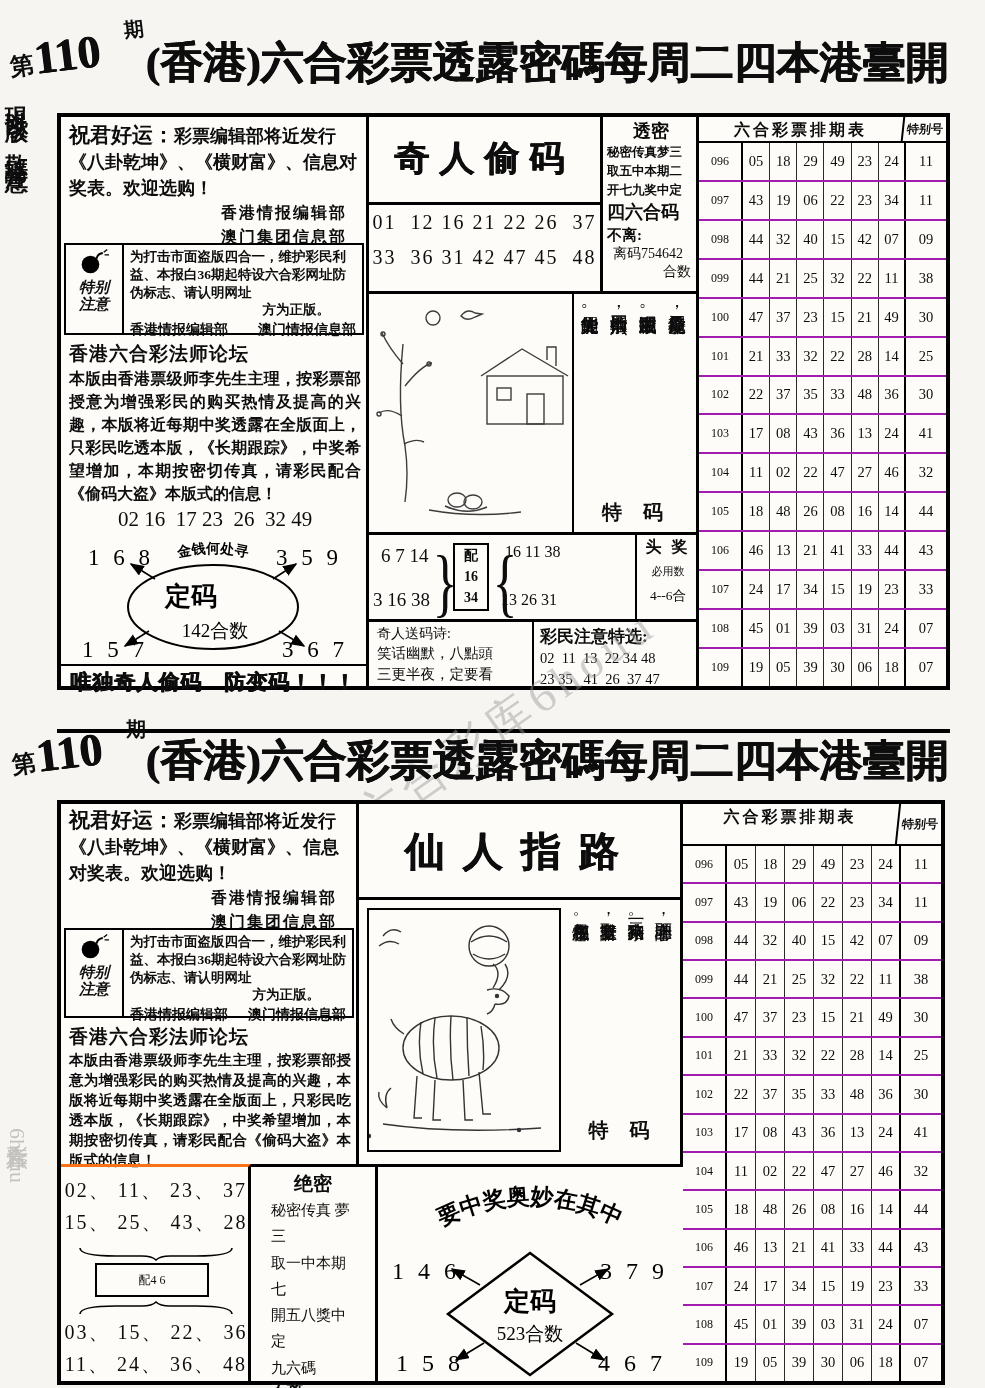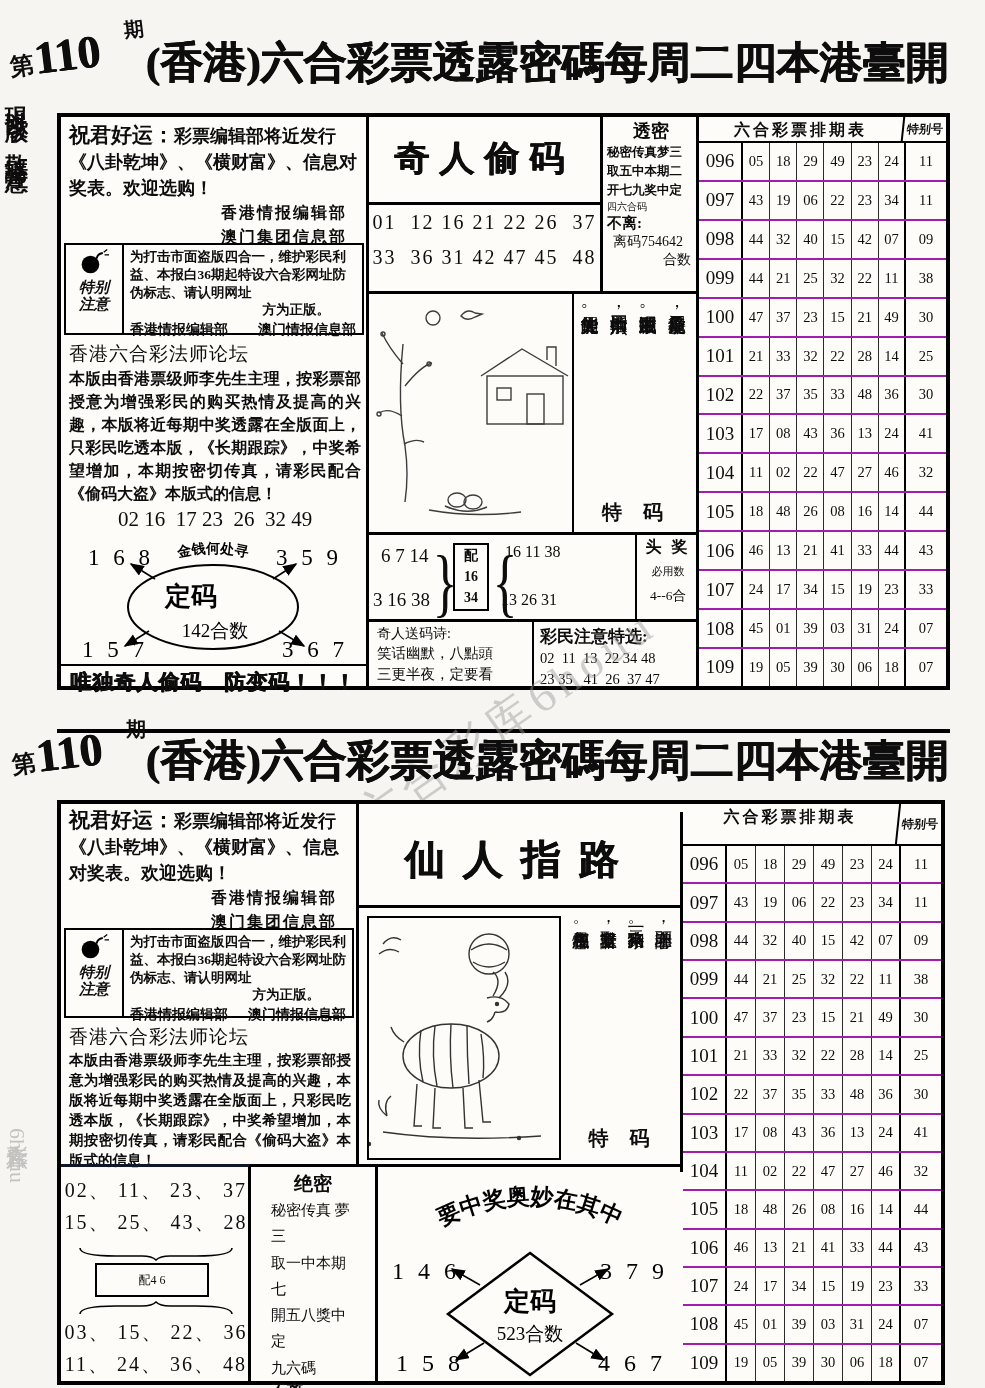--- a/index.html
+++ b/index.html
@@ -16,34 +16,34 @@
 
 .greet{font-size:18px;font-weight:bold;line-height:1.4}
 .greet .lead{font-size:21px}
 .greet .sig{display:block;text-align:right;padding-right:14px;font-size:16px;line-height:1.5;letter-spacing:2px}
 .notice{position:absolute;border:2.5px solid #000;display:flex}
 .notice .bcell{width:58px;border-right:2.5px solid #000;text-align:center;padding-top:2px}
 .notice .blab{font-size:15px;font-weight:bold;line-height:1.15;font-style:italic}
 .notice .ntext{flex:1;padding:3px 6px;font-size:13.5px;font-weight:bold;line-height:1.32}
 .notice .tail{text-align:right;padding-right:26px}
 .notice .sigrow{display:flex;justify-content:space-between;font-size:14px;padding-top:2px}
-.forum-t{font-size:19px;font-weight:normal;letter-spacing:1px}
+.forum-t{font-size:19px;font-weight:bold;letter-spacing:1px}
 .forum-b{font-size:16px;font-weight:bold;line-height:1.44;text-align:justify}
 .forum-b.sm{font-size:14.5px;line-height:1.38}
 
 .sched{position:absolute;display:flex;flex-direction:column}
 .sched .shead{display:flex;border-bottom:2.5px solid #000}
 .sched .sh-title{flex:1;text-align:center;font-size:16px;font-weight:bold;letter-spacing:3px;padding-top:3px}
 .sched .sh-sp{width:44px;border-left:2.5px solid #000;font-size:12px;font-weight:bold;
   display:flex;align-items:center;justify-content:center;transform:skewX(-6deg)}
 .sched .sbody{flex:1;display:flex;flex-direction:column}
 .srow{flex:1;display:grid;grid-template-columns:44px repeat(6,1fr) 40px}
 .srow + .srow{border-top:2px solid #a21caf}
 .srow span{display:flex;align-items:center;justify-content:center}
-.c-issue{font-size:19px;border-right:2px solid #000}
+.c-issue{font-size:12px;border-right:2px solid #000}
 .c-num{font-size:14.5px;border-right:1.5px solid #2a2a2a}
 .c-num:nth-child(7){border-right:2px solid #000}
 .c-sp{font-size:14.5px}
 
 .peibox{position:absolute;border:2px solid #000;text-align:center}
 .bigbrace{font-size:58px;font-weight:normal;transform:scaleY(1.3) scaleX(.9);transform-origin:top}
 .tema{font-size:20px;font-weight:bold;letter-spacing:8px;text-align:center}
 .wm{color:#9a9a9a;opacity:.45;pointer-events:none}
 </style>
 </head>
@@ -124,21 +124,21 @@
       <div class="abs" style="left:0;top:88px;width:234px;height:89px;border-right:3px solid #000;border-bottom:3px solid #000;padding-top:6px">
         <div class="numline pre">01  12 16 21 22 26  37</div>
         <div class="numline pre" style="margin-top:12px">33  36 31 42 47 45  48</div>
       </div>
 
       <div class="abs" style="left:234px;top:0;width:96px;height:177px;border-bottom:3px solid #000;padding:2px 4px">
         <div style="font-size:18px;font-weight:bold;text-align:center">透密</div>
         <div style="font-size:12.5px;font-weight:bold;line-height:1.5">秘密传真梦三</div>
         <div style="font-size:12.5px;font-weight:bold;line-height:1.5">取五中本期二</div>
         <div style="font-size:12.5px;font-weight:bold;line-height:1.5">开七九奖中定</div>
-        <div style="font-size:10px;font-weight:normal;line-height:1.5">四六合码</div>
+        <div style="font-size:18px;font-weight:bold;line-height:1.5">四六合码</div>
         <div style="font-size:15px;font-weight:bold">不离:</div>
         <div style="font-size:14px;padding-left:6px">离码754642</div>
         <div style="font-size:14px;text-align:right;padding-right:4px">合数</div>
       </div>
 
       <div class="abs" style="left:0;top:177px;width:205px;height:238px;border-right:2.5px solid #000">
         <svg width="203" height="236" viewBox="0 0 203 236" fill="none" stroke="#3c3c3c" stroke-width="1.4">
           <circle cx="64" cy="24" r="7"></circle>
           <path d="M92,22 q6,-8 14,-3 l7,1 -7,3 q-8,5 -14,-1 z"></path>
           <path d="M34,50 q-6,62 2,102 q4,28 0,56"></path>
@@ -387,21 +387,21 @@
             <span>澳门情报信息部</span>
           </div>
         </div>
       </div>
       <div class="abs" style="left:8px;top:220px;width:282px">
         <div class="forum-t">香港六合彩法师论坛</div>
         <div class="forum-b sm">本版由香港票级师李先生主理，按彩票部授意为增强彩民的购买热情及提高的兴趣，本版将近每期中奖透露在全版面上，只彩民吃透本版，《长期跟踪》，中奖希望增加，本期按密切传真，请彩民配合《偷码大盗》本版式的信息！</div>
       </div>
     </div>
 
-    <div class="abs" style="left:0;top:360px;width:190px;height:217px;border-top:3px solid #0f172a;border-right:3px solid #000">
+    <div class="abs" style="left:0;top:360px;width:190px;height:217px;border-top:3px solid #f97316;border-right:3px solid #000">
       <div class="numline" style="position:absolute;left:0;top:10px;width:190px">02、 11、 23、 37</div>
       <div class="numline" style="position:absolute;left:0;top:42px;width:190px">15、 25、 43、 28</div>
       <svg class="abs" style="left:15px;top:78px" width="160" height="16" viewBox="0 0 160 16">
         <path d="M4,3 Q4,11 40,11 L66,11 Q76,11 80,15 Q84,11 94,11 L120,11 Q156,11 156,3" fill="none" stroke="#000" stroke-width="1.6"></path>
       </svg>
       <div class="peibox" style="left:34px;top:96px;width:114px;height:34px;font-size:12px;font-weight:normal;line-height:30px">配4  6</div>
       <svg class="abs" style="left:15px;top:134px" width="160" height="16" viewBox="0 0 160 16">
         <path d="M4,13 Q4,5 40,5 L66,5 Q76,5 80,1 Q84,5 94,5 L120,5 Q156,5 156,13" fill="none" stroke="#000" stroke-width="1.6"></path>
       </svg>
       <div class="numline" style="position:absolute;left:0;top:152px;width:190px">03、 15、 22、 36</div>
@@ -435,21 +435,21 @@
         <text x="256" y="112" font-size="24" letter-spacing="4" text-anchor="middle">3 7 9</text>
         <text x="52" y="204" font-size="24" letter-spacing="4" text-anchor="middle">1 5 8</text>
         <text x="254" y="204" font-size="24" letter-spacing="4" text-anchor="middle">4 6 7</text>
         <line x1="102" y1="118" x2="74" y2="102" stroke="#000" stroke-width="1.6" marker-end="url(#ah2)"></line>
         <line x1="202" y1="118" x2="230" y2="102" stroke="#000" stroke-width="1.6" marker-end="url(#ah2)"></line>
         <line x1="106" y1="176" x2="78" y2="193" stroke="#000" stroke-width="1.6" marker-end="url(#ah2)"></line>
         <line x1="198" y1="176" x2="226" y2="193" stroke="#000" stroke-width="1.6" marker-end="url(#ah2)"></line>
       </svg>
     </div>
 
-    <div class="abs" style="left:298px;top:8px;width:324px;height:360px;border-right:3px solid #000">
+    <div class="abs" style="left:298px;top:0;width:324px;height:360px;border-right:3px solid #000">
       <div class="abs heavy" style="left:0;top:0;width:324px;height:96px;border-bottom:3px solid #000;font-size:40px;letter-spacing:18px;text-align:center;padding-top:20px">仙人指路</div>
       <div class="abs" style="left:8px;top:104px;width:194px;height:244px;border:2.5px solid #000">
         <svg width="189" height="239" viewBox="0 0 189 239" fill="none" stroke="#333" stroke-width="1.4">
           <path d="M14,26 q8,-10 18,-4 M10,36 q10,-8 20,-2"></path>
           <circle cx="120" cy="36" r="20"></circle>
           <path d="M102,32 q18,-12 36,0 M104,44 q16,10 32,0"></path>
           <path d="M130,80 q14,-14 6,-26 M124,78 q10,-16 0,-24"></path>
           <path d="M118,80 q14,-4 22,6 q-2,10 -14,8"></path>
           <circle cx="128" cy="86" r="1.5" fill="#333"></circle>
           <path d="M126,94 q-2,8 -8,10"></path>

